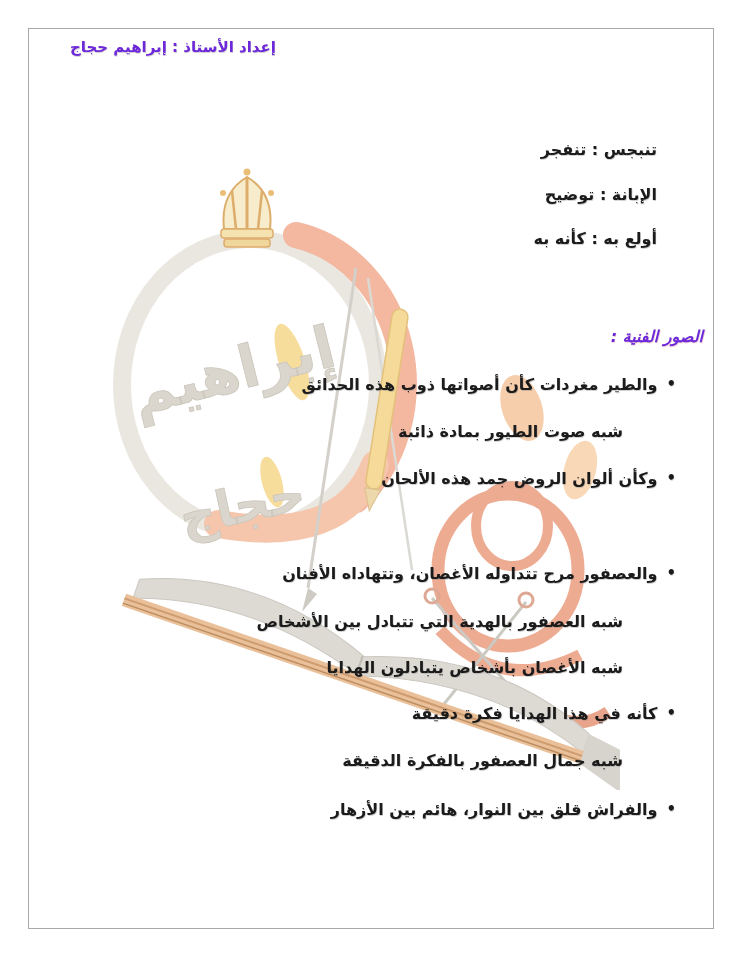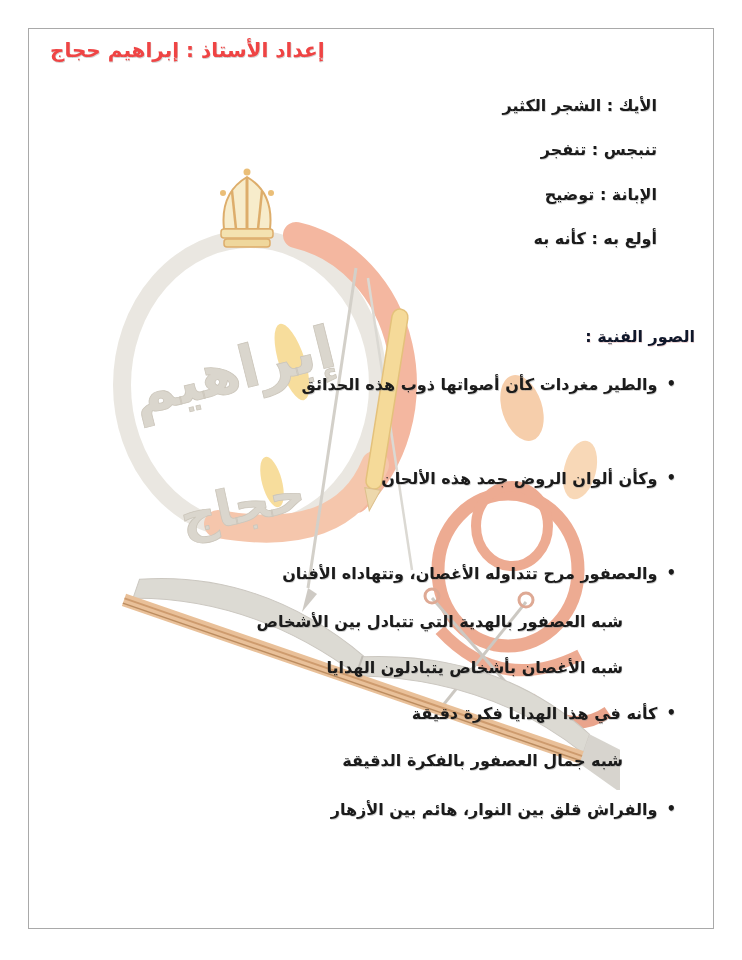--- a/index.html
+++ b/index.html
@@ -28,41 +28,41 @@
     pointer-events: none;
   }
   .watermark {
     position: absolute;
     left: 60px;
     top: 150px;
     opacity: 0.9;
   }
   .header-line {
     position: absolute;
-    left: 50px;
+    left: 70px;
     top: 38px;
     direction: rtl;
-    font-size: 20px;
+    font-size: 15px;
     font-weight: bold;
-    color: #ef4444;
+    color: #6d28d9;
     white-space: nowrap;
     text-shadow: 0.6px 0.8px 0 rgba(130,130,130,0.35);
   }
   .line {
     position: absolute;
     direction: rtl;
     font-size: 16px;
     font-weight: bold;
     color: #1b1b1b;
     line-height: 22px;
     white-space: nowrap;
     text-shadow: 0.6px 0.9px 0 rgba(130,130,130,0.35);
   }
   .vocab   { right: 85px; }
-  .heading { right: 47px; color: #0f172a; text-shadow: 0.6px 0.9px 0 rgba(200,120,120,0.3); }
+  .heading { right: 39px; color: #6d28d9; text-shadow: 0.6px 0.9px 0 rgba(200,120,120,0.3); font-style: italic; }
   .bullet  { right: 66px; display: flex; direction: rtl; align-items: baseline; gap: 9px; }
   .bullet .dot { font-size: 15px; position: relative; top: -1px; }
   .note    { right: 119px; }
 </style>
 </head>
 <body>
 
 <div class="page">
 
   <svg class="watermark" width="560" height="640" viewBox="0 0 560 640">
@@ -126,31 +126,31 @@
       <line x1="54" y1="534" x2="546" y2="534" stroke="#b5804f" stroke-width="1.5"></line>
       <path d="M298 506 L 298 526" stroke="#b9b5ad" stroke-width="2"></path>
       <path d="M538 506 L 596 514 L 596 554 L 538 537 Z" fill="#d3d0c9"></path>
     </g>
   </svg>
 
   <div class="page-border"></div>
 
   <div class="header-line">إعداد الأستاذ : إبراهيم حجاج</div>
 
-  <div class="line vocab" style="top:95px">الأيك : الشجر الكثير</div>
   <div class="line vocab" style="top:139px">تنبجس : تنفجر</div>
   <div class="line vocab" style="top:184px">الإبانة : توضيح</div>
   <div class="line vocab" style="top:228px">أولع به : كأنه به</div>
 
   <div class="line heading" style="top:326px">الصور الفنية :</div>
 
   <div class="line bullet" style="top:374px">
     <span class="dot">•</span>
     <span>والطير مغردات كأن أصواتها ذوب هذه الحدائق</span>
   </div>
+  <div class="line note" style="top:421px">شبه صوت الطيور بمادة ذائبة</div>
 
   <div class="line bullet" style="top:468px">
     <span class="dot">•</span>
     <span>وكأن ألوان الروض جمد هذه الألحان</span>
   </div>
 
   <div class="line bullet" style="top:563px">
     <span class="dot">•</span>
     <span>والعصفور مرح تتداوله الأغصان، وتتهاداه الأفنان</span>
   </div>

